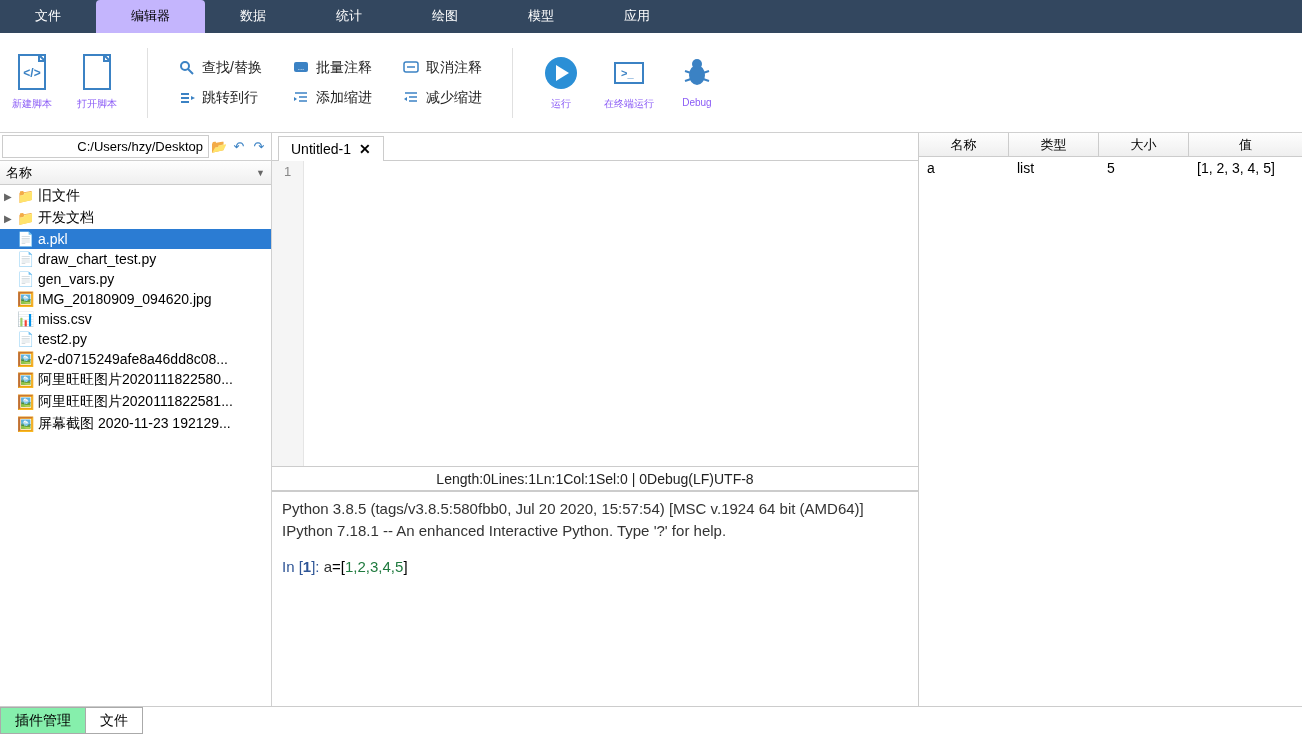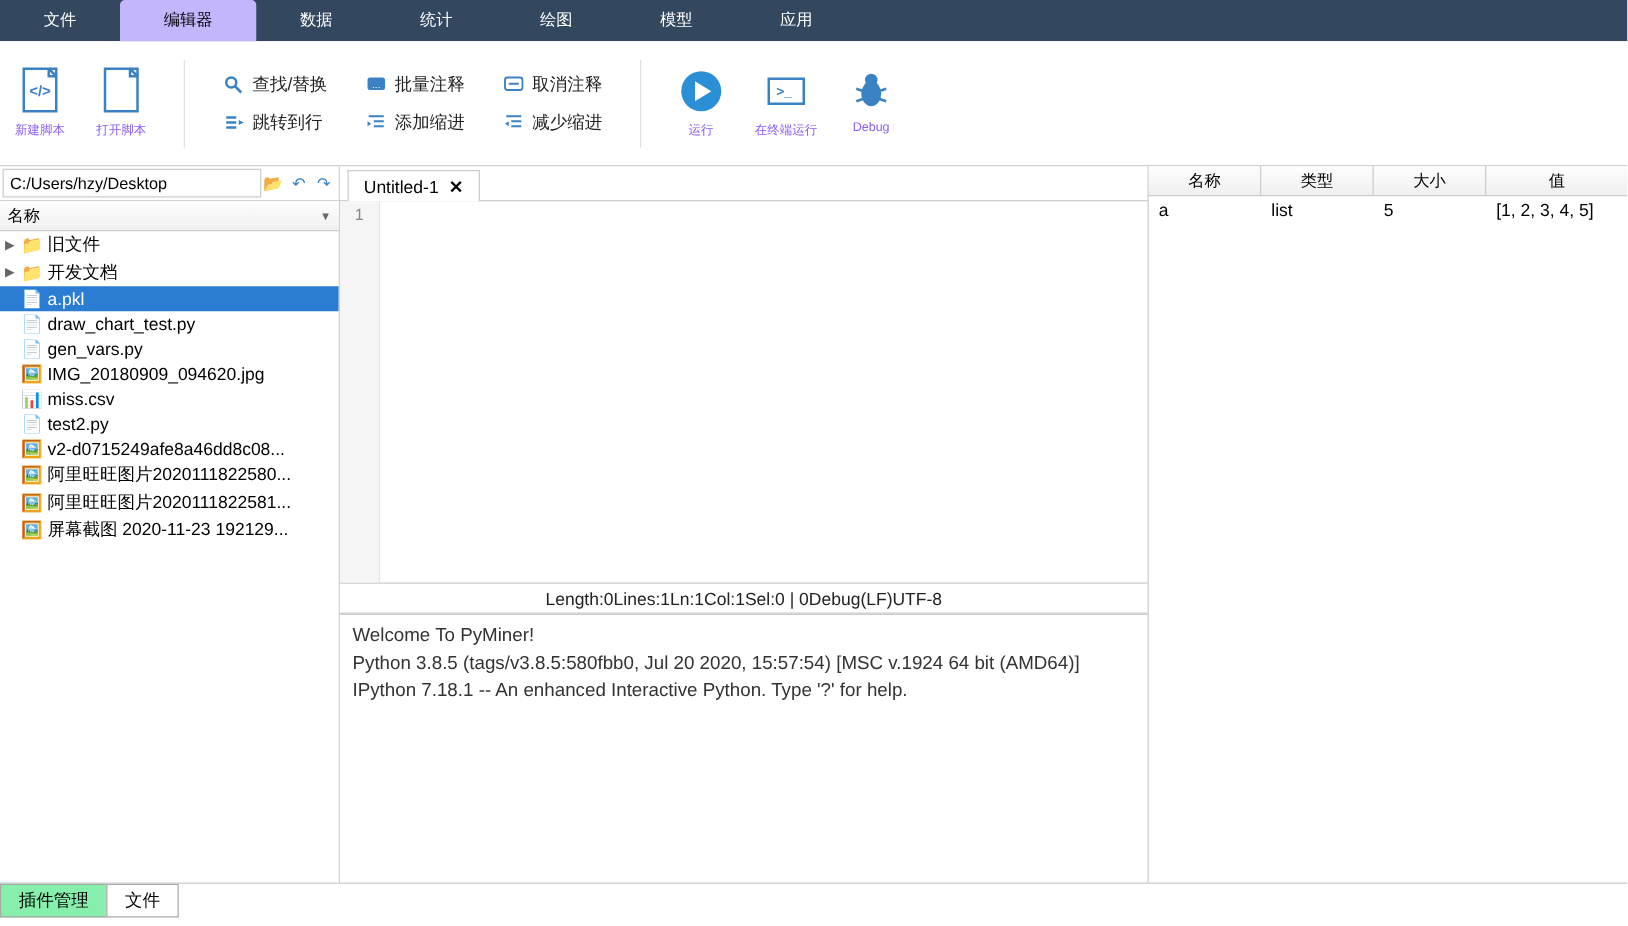--- a/index.html
+++ b/index.html
@@ -16,21 +16,21 @@
 .tool-btn-large .label { font-size: 10px; color: #8b5cf6; }
 .tool-group-compact { display: flex; flex-direction: column; gap: 12px; }
 .tool-btn-small { display: flex; align-items: center; gap: 6px; cursor: pointer; font-size: 14px; color: #222; }
 .tool-btn-small .icon { width: 18px; height: 18px; display: flex; align-items: center; justify-content: center; color: #3b82c4; }
 .divider { width: 1px; height: 70px; background: #e0e0e0; }
 
 .main { display: flex; height: 573px; }
 
 .left-panel { width: 272px; display: flex; flex-direction: column; border-right: 1px solid #d0d0d0; }
 .path-bar { height: 28px; display: flex; align-items: center; padding: 2px; border-bottom: 1px solid #d0d0d0; }
-.path-input { flex: 1; border: 1px solid #ccc; padding: 3px 5px; font-size: 13px; }
+.path-input { flex: 1; border: 1px solid #ccc; padding: 3px 5px; font-size: 13px; text-align: right; }
 .path-btn { width: 20px; color: #3b82c4; cursor: pointer; text-align: center; }
 .col-header { height: 24px; background: linear-gradient(#fefefe, #efefef); border-bottom: 1px solid #ccc; padding: 3px 6px; display: flex; justify-content: space-between; align-items: center; font-size: 13px; }
 .file-tree { flex: 1; overflow: auto; }
 .tree-item { display: flex; align-items: center; gap: 4px; padding: 2px 4px; font-size: 14px; cursor: pointer; white-space: nowrap; }
 .tree-item.selected { background: #2b7cd3; color: #fff; }
 .tree-item .expand { width: 10px; color: #666; font-size: 10px; }
 .tree-item .ficon { width: 16px; height: 16px; display: inline-flex; align-items: center; justify-content: center; }
 
 .center-panel { flex: 1; display: flex; flex-direction: column; }
 .editor-tabs { height: 28px; display: flex; align-items: center; border-bottom: 1px solid #ccc; padding-top: 4px; }
@@ -289,24 +289,24 @@
     <div class="status-bar">
       <span>Length:0</span>
       <span>Lines:1</span>
       <span>Ln:1</span>
       <span>Col:1</span>
       <span>Sel:0 | 0</span>
       <span>Debug(LF)</span>
       <span>UTF-8</span>
     </div>
     <div class="console">
-      <div>Welcome To PyMiner!</div>
       <div>Python 3.8.5 (tags/v3.8.5:580fbb0, Jul 20 2020, 15:57:54) [MSC v.1924 64 bit (AMD64)]</div>
       <div>IPython 7.18.1 -- An enhanced Interactive Python. Type '?' for help.</div>
       <div style="height:14px"></div>
+      <div><span class="prompt-in">In [</span><span class="prompt-in" style="font-weight:bold">1</span><span class="prompt-in">]:</span><span> a</span><span class="punct">=[</span><span class="num">1,2,3,4,5</span><span class="punct">]</span></div>
       <div style="height:14px"></div>
     </div>
   </div>
 
   <div class="right-panel">
     <div class="var-header">
       <div class="var-col" style="flex:0 0 90px">名称</div>
       <div class="var-col" style="flex:0 0 90px">类型</div>
       <div class="var-col" style="flex:0 0 90px">大小</div>
       <div class="var-col">值</div>

